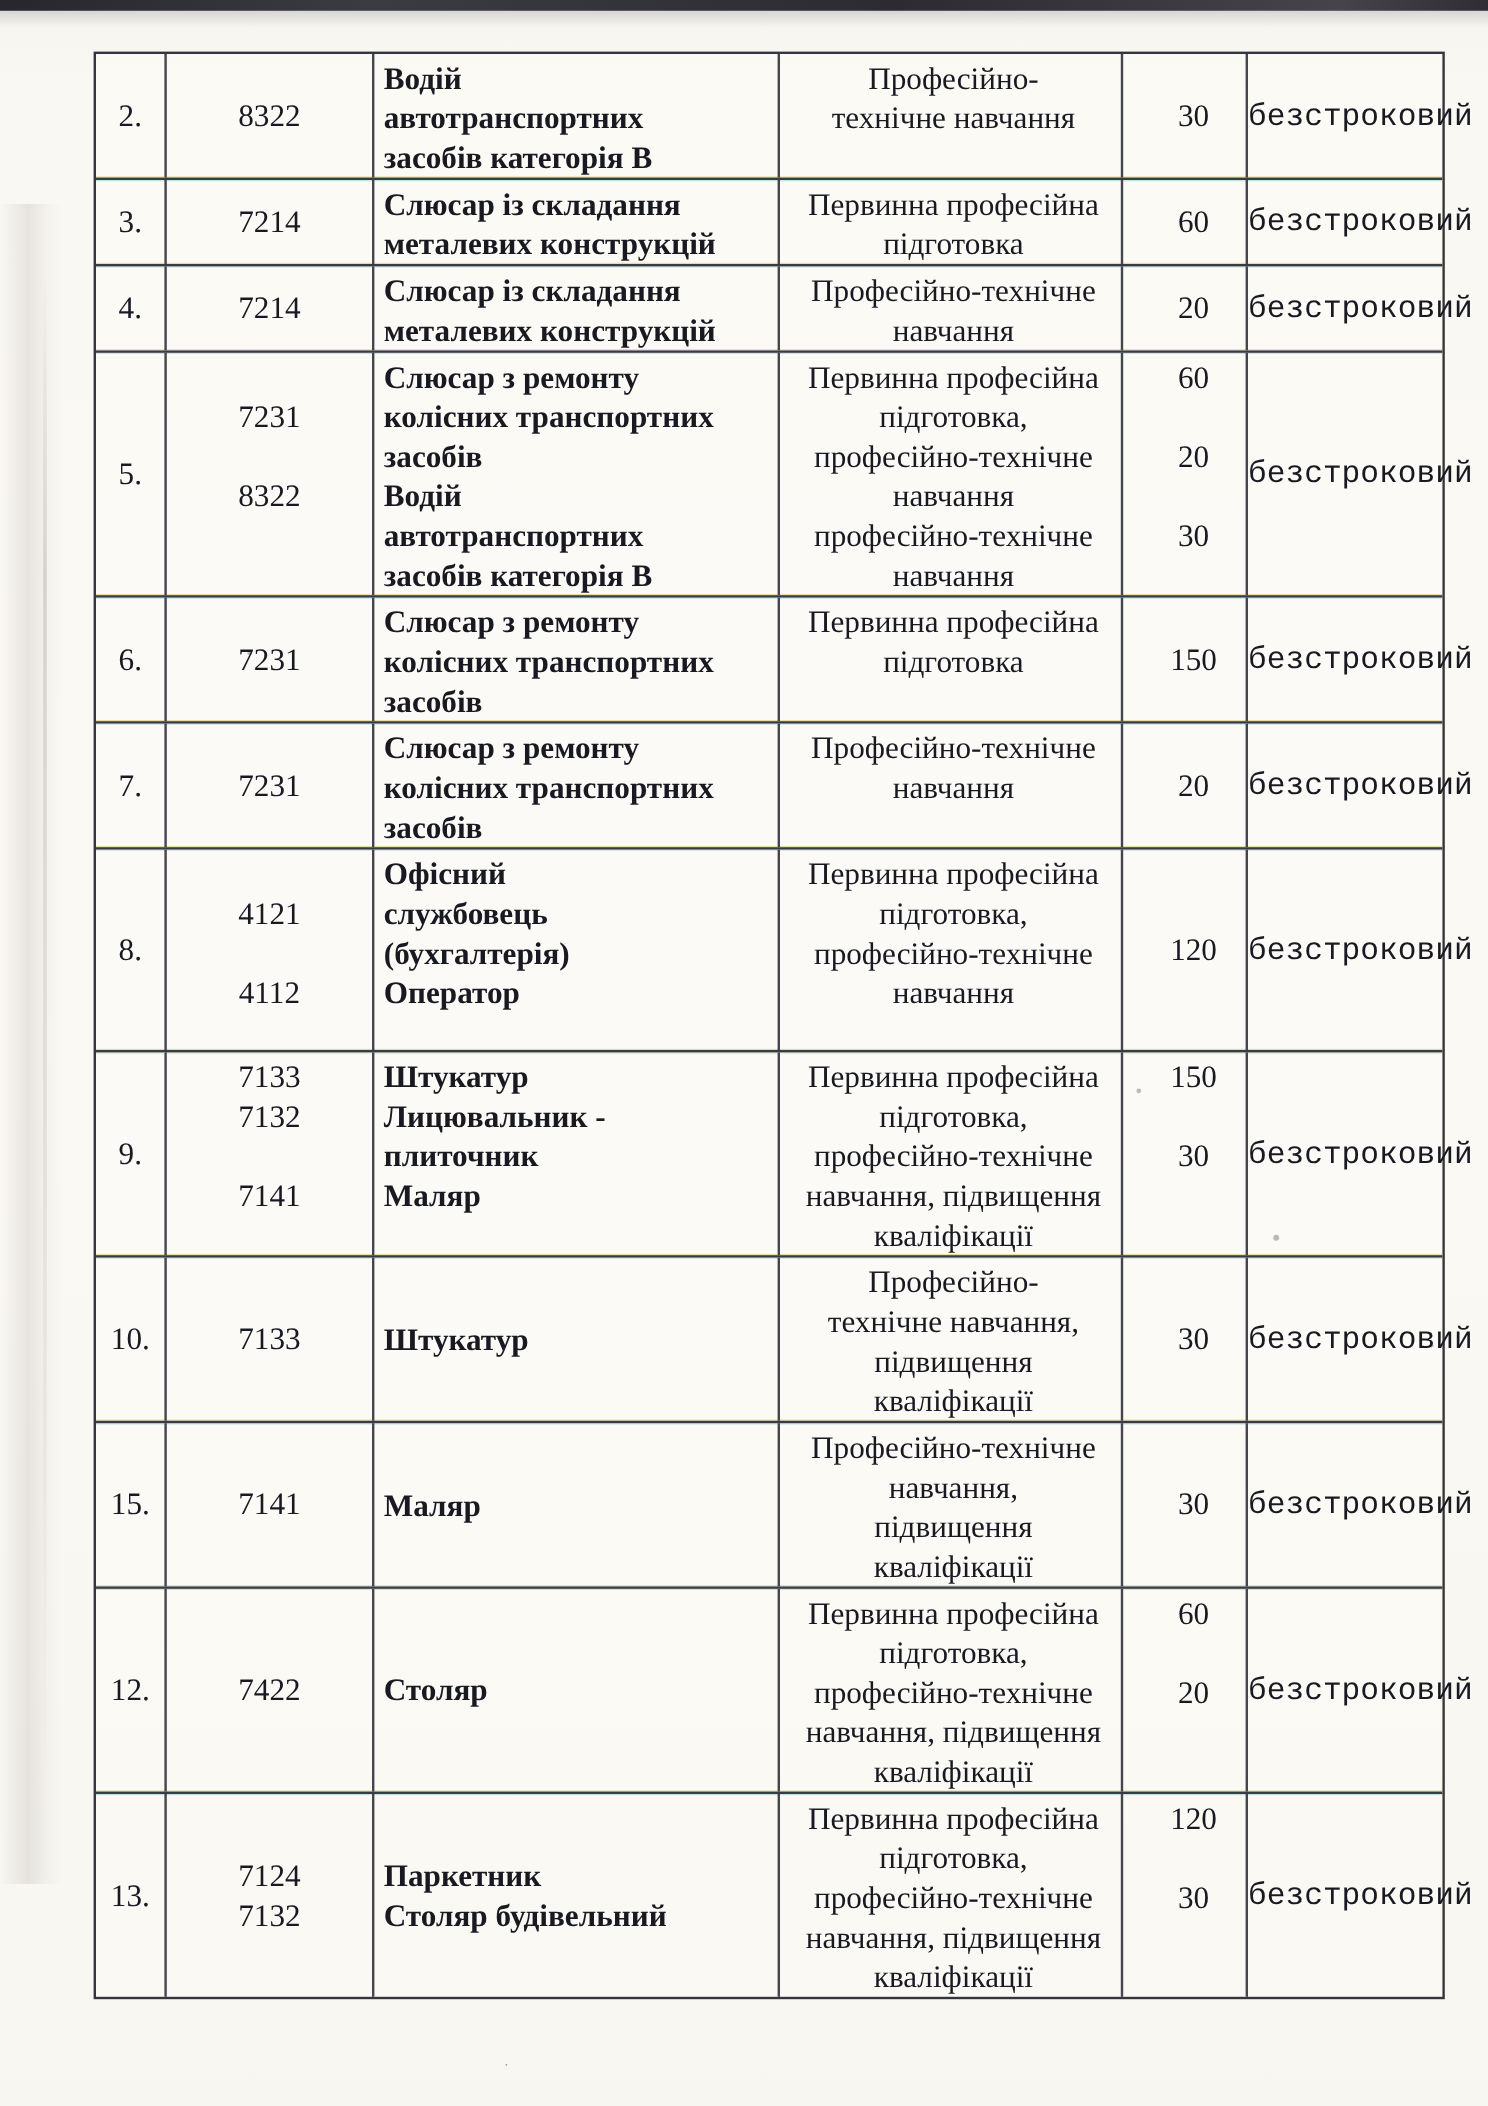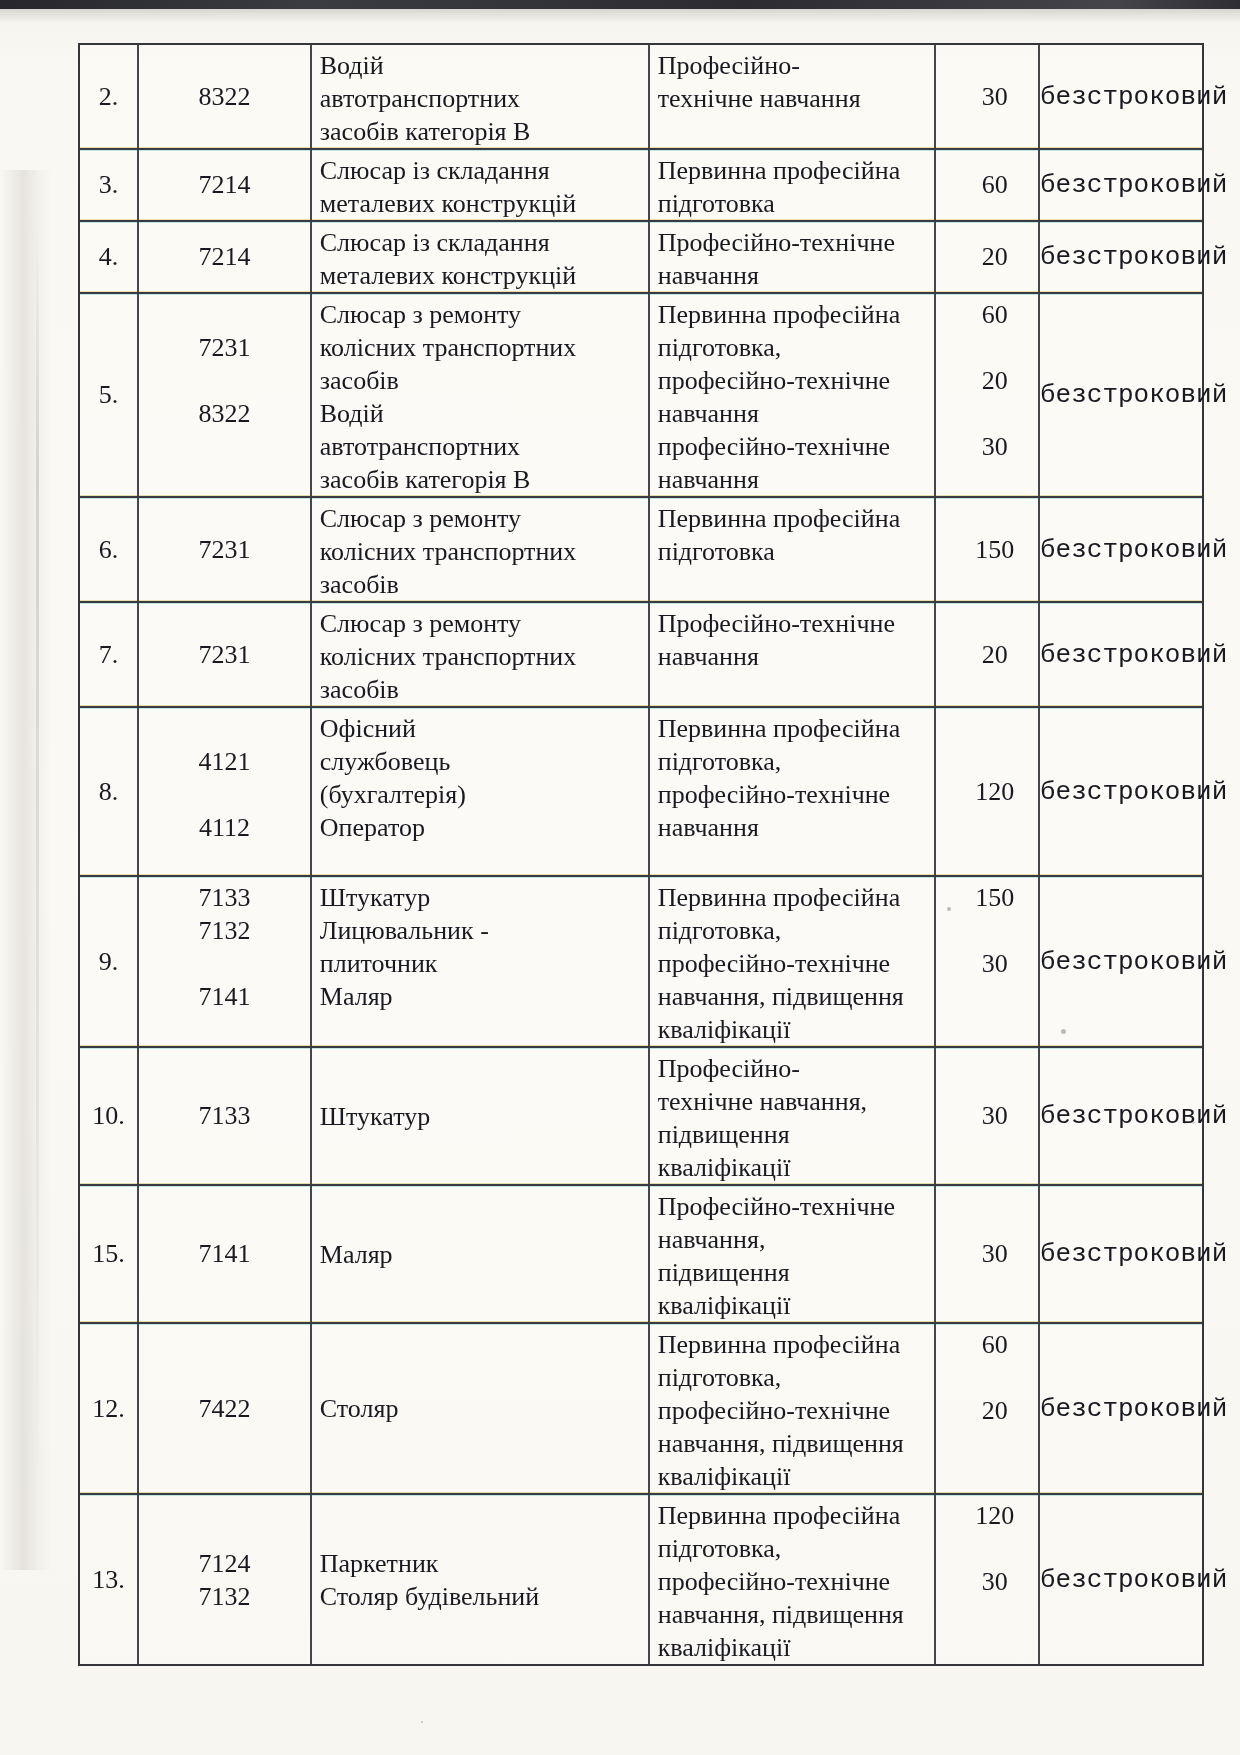--- a/index.html
+++ b/index.html
@@ -37,22 +37,22 @@
   .cell{
     box-sizing:border-box;
     display:flex;flex-direction:column;
     font-size:26px;
   }
   .cell + .cell{border-left:2px solid #45454d;}
   .vt{justify-content:flex-start;padding-top:4px;}
   .vc{justify-content:center;}
   .c1{width:60px;text-align:center;}
   .c2{width:181px;text-align:center;}
-  .c3{width:354px;text-align:left;padding-left:8px;padding-right:2px;}
-  .c4{width:300px;text-align:left;padding-left:8px;padding-right:3px;}
+  .c3{width:354px;text-align:left;padding-left:8px;padding-right:2px;font-weight:bold;}
+  .c4{width:300px;text-align:left;padding-left:8px;padding-right:3px;align-items:center;}
   .c5{width:108px;text-align:center;padding-left:15px;}
   .c6{width:164px;text-align:center;font-family:Liberation Mono, monospace;}
   .line{height:33px;line-height:33px;white-space:nowrap;}
   .r0{min-height:100px}.r1{min-height:67px}.r2{min-height:68px}
   .r3{min-height:200px}.r4{min-height:100px}.r5{min-height:102px}
   .r6{min-height:167px}.r7{min-height:167px}.r8{min-height:130px}
   .r9{min-height:136px}.r10{min-height:166px}.r11{min-height:166px}
 </style>
 </head>
 <body>

